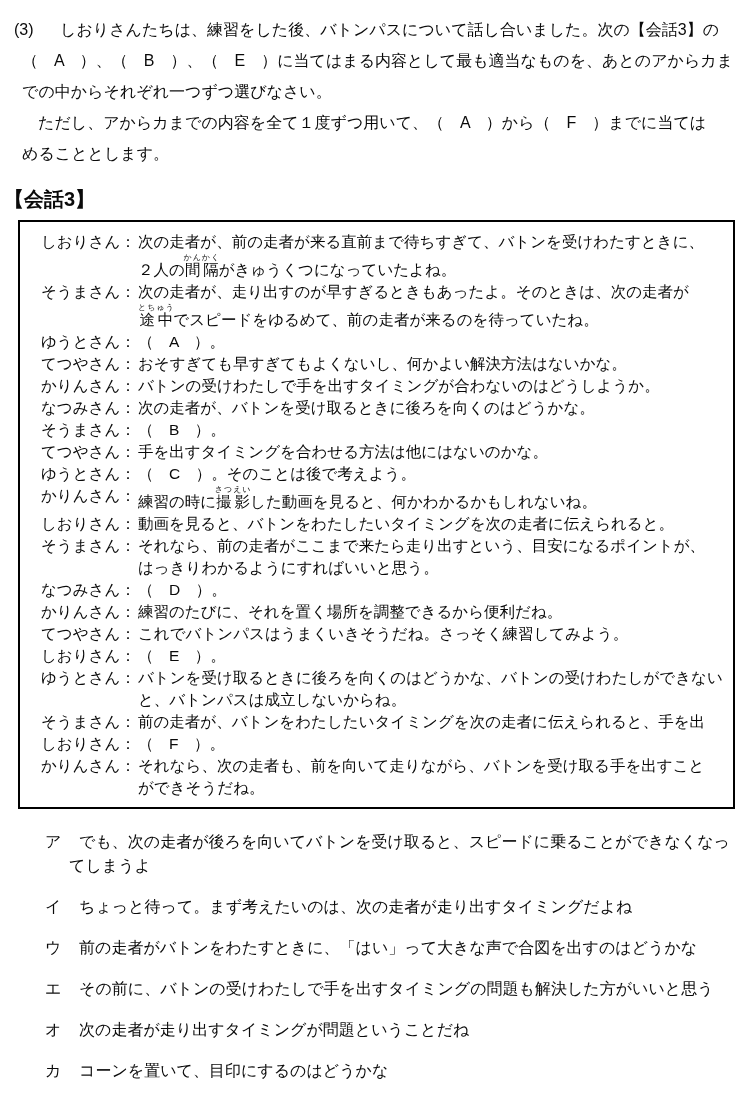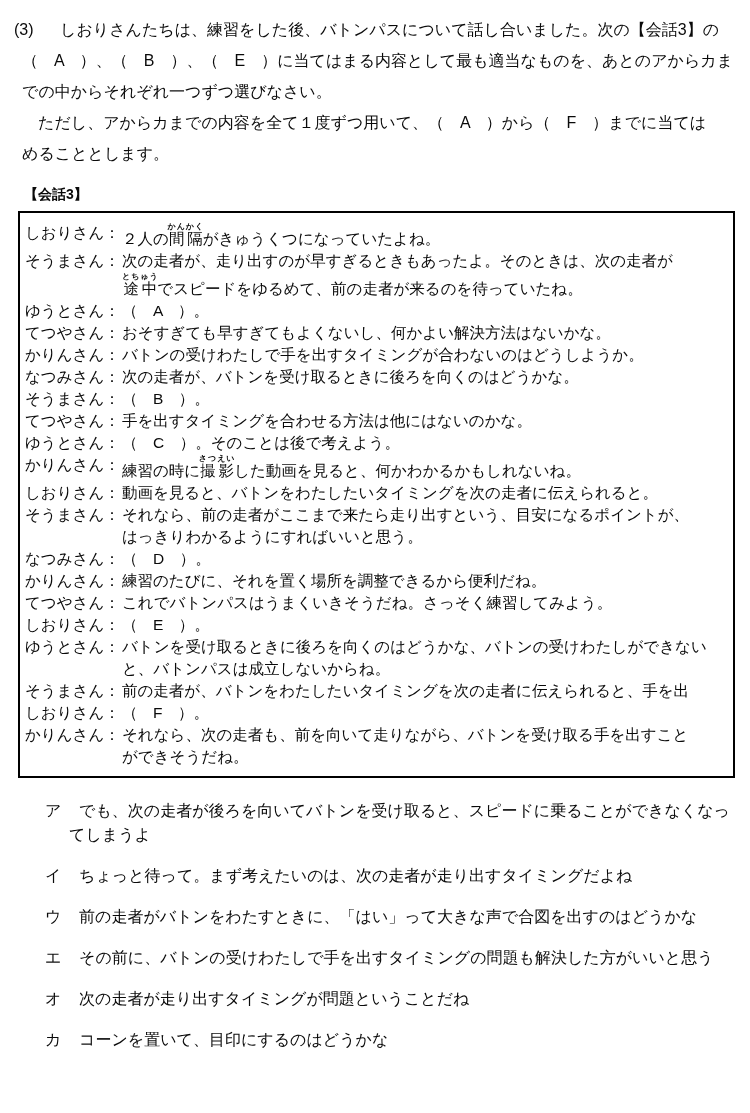--- a/index.html
+++ b/index.html
@@ -12,32 +12,32 @@
   .page { position: relative; width: 750px; height: 1113px; box-sizing: border-box; padding-top: 14px; }
 
   
   .question { font-size: 16px; line-height: 31px; }
   .q-line { white-space: nowrap; }
   .q-first { padding-left: 14px; }
   .q-body  { padding-left: 22px; }
   .q-marker { display: inline-block; width: 46px; }
 
   
-  .convo-title { margin: 17px 0 7px 24px; font-size: 14px; font-weight: bold; white-space: nowrap; }
+  .convo-title { margin: 17px 0 7px 4px; font-size: 20px; font-weight: bold; white-space: nowrap; }
 
   
   .convo-box {
     margin-left: 18px; width: 717px; box-sizing: border-box;
     border: 2px solid #000; padding: 9px 6px 8px 0;
   }
   .convo-row { display: flex; font-size: 15.5px; line-height: 22px; }
-  .convo-speaker { flex: 0 0 97px; margin-left: 5px; white-space: nowrap; }
+  .convo-speaker { flex: 0 0 97px; margin-left: 21px; white-space: nowrap; }
   .convo-text { flex: 1; min-width: 0; }
   .speech-line { white-space: nowrap; }
-  ruby rt { font-size: 8px; letter-spacing: 1px; font-weight: bold; }
+  ruby rt { font-size: 8px; letter-spacing: 1px; font-weight: normal; }
 
   
   .options { margin: 21px 0 0 45px; font-size: 16px; }
   .option { display: flex; margin-bottom: 17px; line-height: 24px; }
   .option-label { flex: 0 0 34px; white-space: nowrap; }
   .option-text { min-width: 0; }
   .option-line { white-space: nowrap; }
   .option-line.cont { margin-left: -10px; }
 </style>
 </head>
@@ -52,20 +52,21 @@
       <div class="q-line q-body">　ただし、アからカまでの内容を全て１度ずつ用いて、（　A　）から（　F　）までに当ては</div>
       <div class="q-line q-body">めることとします。</div>
     </div>
 
   <div class="convo-title">【会話3】</div>
 
   <div class="convo-box">
       <div class="convo-row">
         <div class="convo-speaker">しおりさん：</div>
         <div class="convo-text">
+          <div class="speech-line">次の走者が、前の走者が来る直前まで待ちすぎて、バトンを受けわたすときに、</div>
           <div class="speech-line">２人の<ruby>間隔<rt>かんかく</rt></ruby>がきゅうくつになっていたよね。</div>
         </div>
       </div>
       <div class="convo-row">
         <div class="convo-speaker">そうまさん：</div>
         <div class="convo-text">
           <div class="speech-line">次の走者が、走り出すのが早すぎるときもあったよ。そのときは、次の走者が</div>
           <div class="speech-line"><ruby>途中<rt>とちゅう</rt></ruby>でスピードをゆるめて、前の走者が来るのを待っていたね。</div>
         </div>
       </div>

